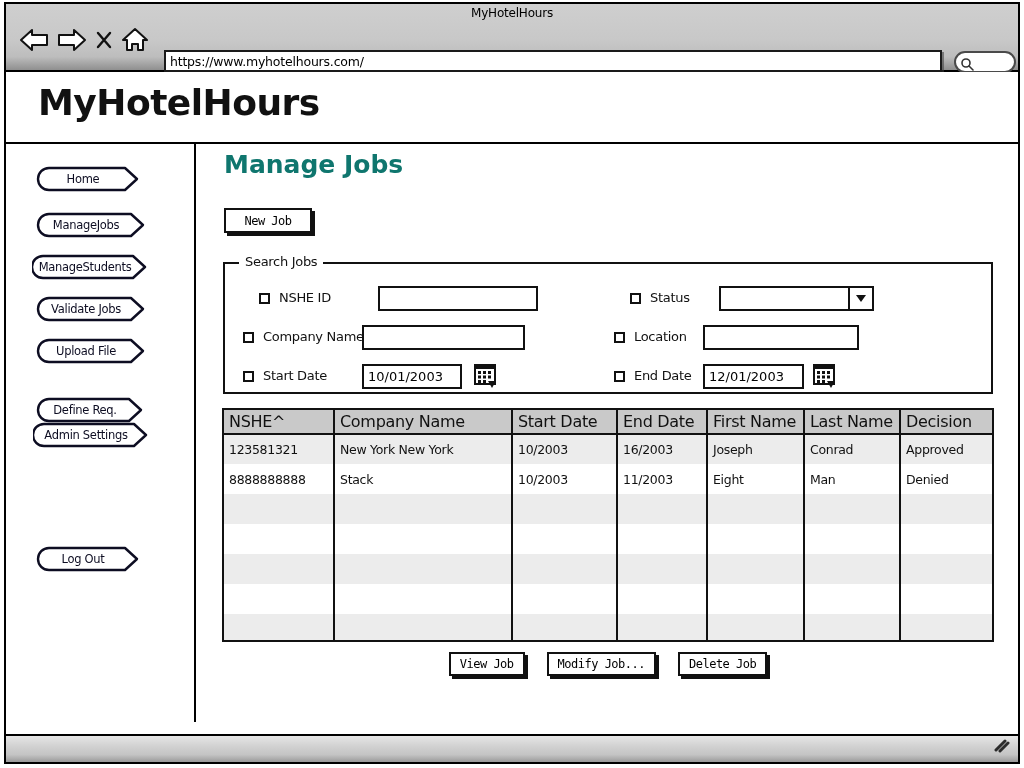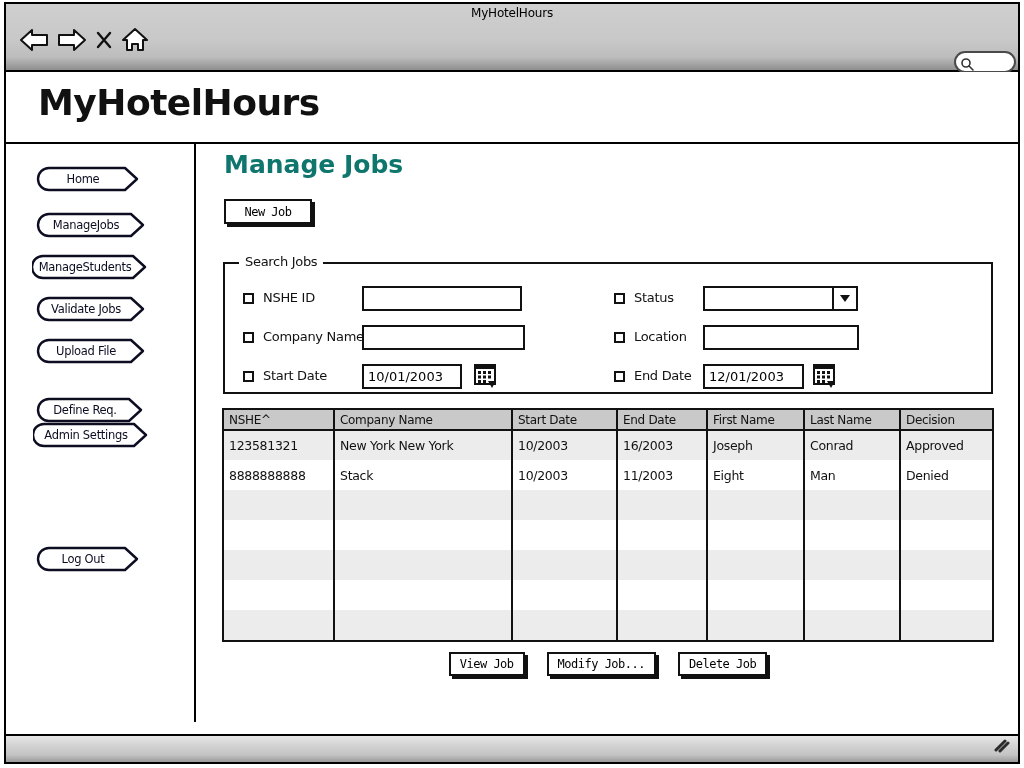--- a/index.html
+++ b/index.html
@@ -177,21 +177,21 @@
     box-shadow: 3px 3px 0 #111;
     font-family: "DejaVu Sans Mono", monospace;
     font-size: 12px;
     color: #000;
     box-sizing: border-box;
     cursor: pointer;
     letter-spacing: -0.5px;
   }
   .newjob {
     position: absolute;
-    left: 28px; top: 55px;
+    left: 28px; top: 64px;
     width: 88px; height: 25px;
   }
 
   
   .search-fs {
     position: absolute;
     left: 27px; top: 118px;
     width: 770px; height: 132px;
     border: 2px solid #111;
     box-sizing: border-box;
@@ -277,21 +277,21 @@
   table.results {
     border-collapse: collapse;
     width: 100%;
     table-layout: fixed;
     font-family: "DejaVu Sans", sans-serif;
   }
   table.results th {
     background: #c9c9c9;
     border-right: 2px solid #111;
     border-bottom: 2px solid #111;
-    font-size: 12px;
+    font-size: 16px;
     font-weight: normal;
     text-align: left;
     padding: 2px 5px;
     height: 20px;
     color: #111;
     letter-spacing: -0.3px;
     box-sizing: border-box;
   }
   table.results th:last-child { border-right: none; }
   table.results td {
@@ -357,20 +357,25 @@
               <path d="M4 6 L16 20 M16 6 L4 20" stroke="#111" stroke-width="2.4" fill="none" stroke-linecap="round"></path>
             </svg>
           </span>
           <span title="Home">
             <svg width="30" height="28" viewBox="0 0 30 28">
               <path d="M15 3 L27 14 L23 14 L23 24 L18 24 L18 18 L12 18 L12 24 L7 24 L7 14 L3 14 Z" fill="#ffffff" stroke="#111" stroke-width="2" stroke-linejoin="round"></path>
             </svg>
           </span>
         </div>
 
+        <div class="addr-wrap">
+          <div class="addr-box">
+            <div class="addr-text">https://www.myhotelhours.com/</div>
+          </div>
+        </div>
 
         <div class="chrome-search">
           <span class="mag">
             <svg width="14" height="14" viewBox="0 0 14 14">
               <circle cx="6" cy="6" r="4" fill="none" stroke="#333" stroke-width="1.6"></circle>
               <path d="M9 9 L13 13" stroke="#333" stroke-width="1.6" stroke-linecap="round"></path>
             </svg>
           </span>
         </div>
       </div>
@@ -462,21 +467,21 @@
 
         <div class="main">
 
           <div class="page-title">Manage Jobs</div>
 
           <div class="sk-btn newjob">New Job</div>
 
           <div class="search-fs">
             <div class="fs-legend">Search Jobs</div>
 
-            <div class="frow" style="left:0; top:22px; width:100%;">
+            <div class="frow" style="left:16px; top:22px; width:100%;">
               <div class="cbx" style="left:18px; top:7px;"></div>
               <div class="flabel" style="left:38px; top:4px;">NSHE ID</div>
               <input class="ftext" style="left: 137px; top: 0px; width: 160px;" value="" placeholder="">
 
               <div class="cbx" style="left:389px; top:7px;"></div>
               <div class="flabel" style="left:409px; top:4px;">Status</div>
               <div class="fselect" style="left:478px; top:0; width:155px;">
                 <div class="val"></div>
                 <div class="arrow">
                   <svg width="12" height="9" viewBox="0 0 12 9">

